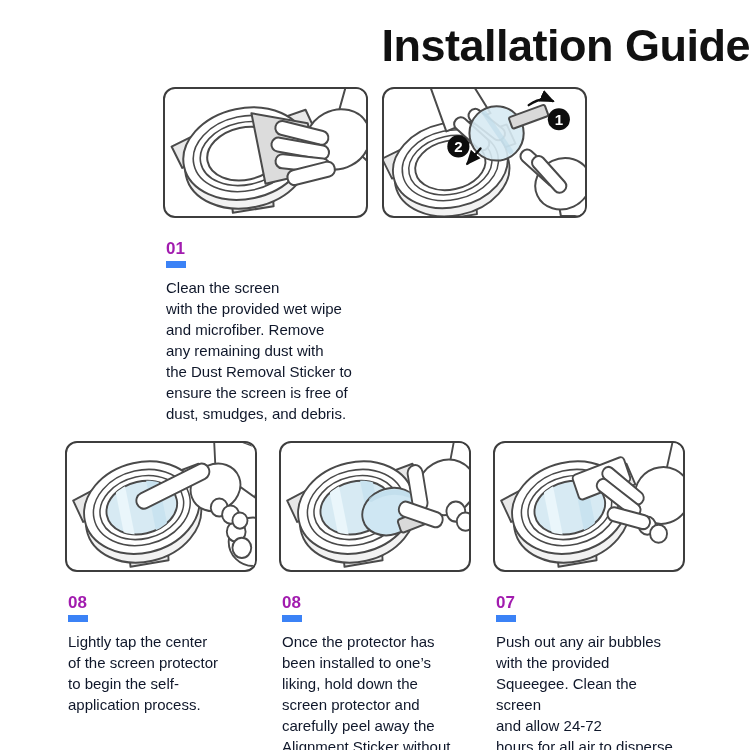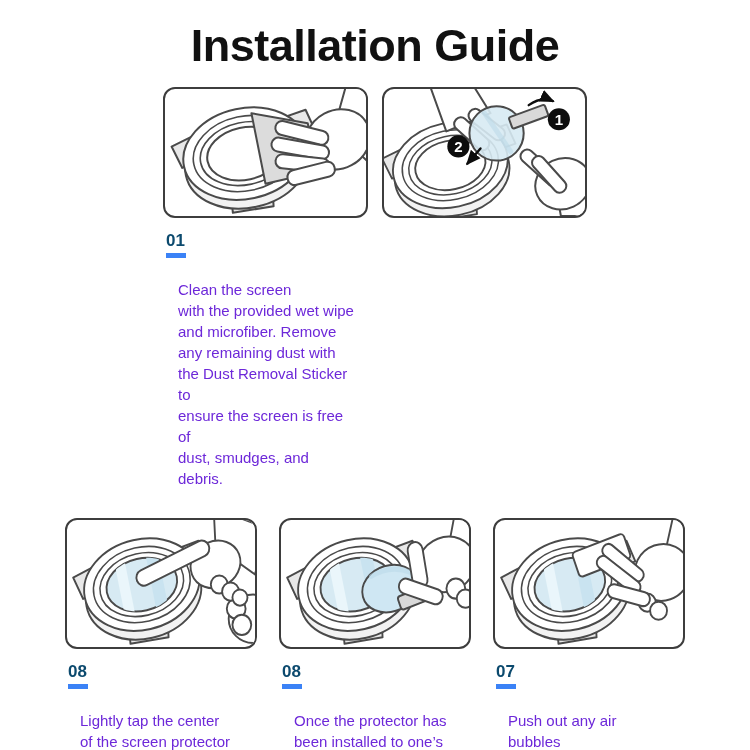--- a/index.html
+++ b/index.html
@@ -1,31 +1,31 @@
 <!DOCTYPE html>
 <html><head>
 <meta charset="utf-8">
 <style>
   html,body{margin:0;padding:0}
   body{width:750px;height:750px;background:#ffffff;overflow:hidden;
        font-family:"Liberation Sans",sans-serif;color:#262626}
-  .title{margin:20px 0 0;text-align:center;font-size:45px;font-weight:700;
+  .title{margin:20px 0 0;text-align:right;font-size:45px;font-weight:700;
          letter-spacing:-0.5px;color:#111}
   .row{display:flex;justify-content:center}
   .row-top{gap:14px;margin-top:15px}
   .row-bottom{gap:22px;margin-top:17px}
   .cell-top{width:205px}
   .cell-bottom{width:192px}
   .figure{box-sizing:border-box;height:131px;border:2px solid #3d3d3d;
           border-radius:12px;background:#fff;overflow:hidden}
   .figure svg{display:block;width:100%;height:100%}
   .caption{padding:13px 0 0 3px}
-  .step-num{display:inline-block;font-size:17px;font-weight:700;color:#0c4a6e;
-            border-bottom:5px solid #3b82f6;padding:0 1px 2px 0;margin:0 0 9px}
-  .step-text{margin:12px;font-size:15px;line-height:1.4;white-space:pre-line;color:#6d28d9}
+  .step-num{display:inline-block;font-size:17px;font-weight:700;color:#a21caf;
+            border-bottom:7px solid #3b82f6;padding:0 1px 2px 0;margin:8px 0 9px}
+  .step-text{margin:0;font-size:15px;line-height:1.4;white-space:pre-line;color:#0f172a}
   
   .defs{position:absolute;width:0;height:0}
   .hand{fill:#ffffff;stroke:#4a4a4a;stroke-width:2;stroke-linejoin:round;stroke-linecap:round}
   .part{fill:#e8e8e8;stroke:#4a4a4a;stroke-width:2;stroke-linejoin:round}
   .part2{fill:#f2f2f2;stroke:#4a4a4a;stroke-width:2}
   .white-stroke{fill:#ffffff;stroke:#4a4a4a;stroke-width:2}
   .ring{fill:none;stroke:#4a4a4a;stroke-width:1.6}
   .cloth{fill:#dcdcdc;stroke:#4a4a4a;stroke-width:2;stroke-linejoin:round}
   .tab{fill:#d9d9d9;stroke:#4a4a4a;stroke-width:2;stroke-linejoin:round}
   .disc{fill:#d7eaf3;fill-opacity:0.9;stroke:#4a4a4a;stroke-width:2}

